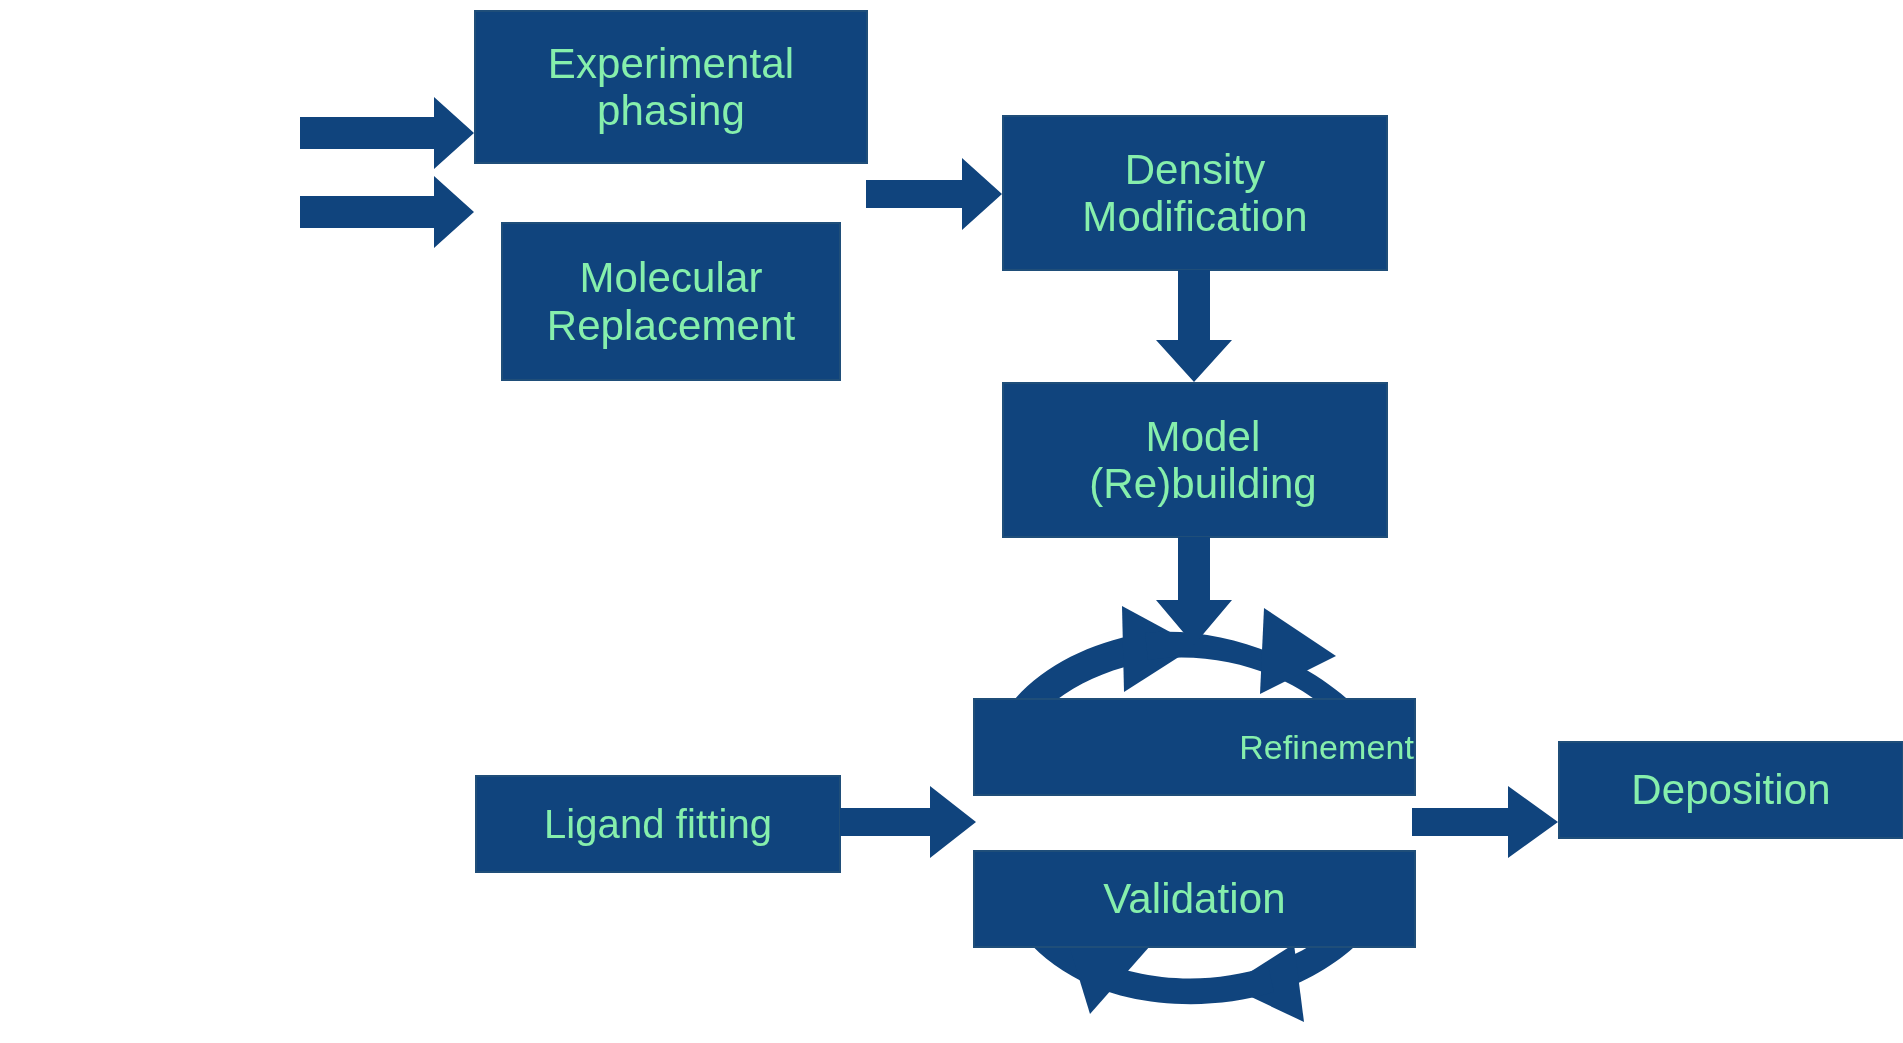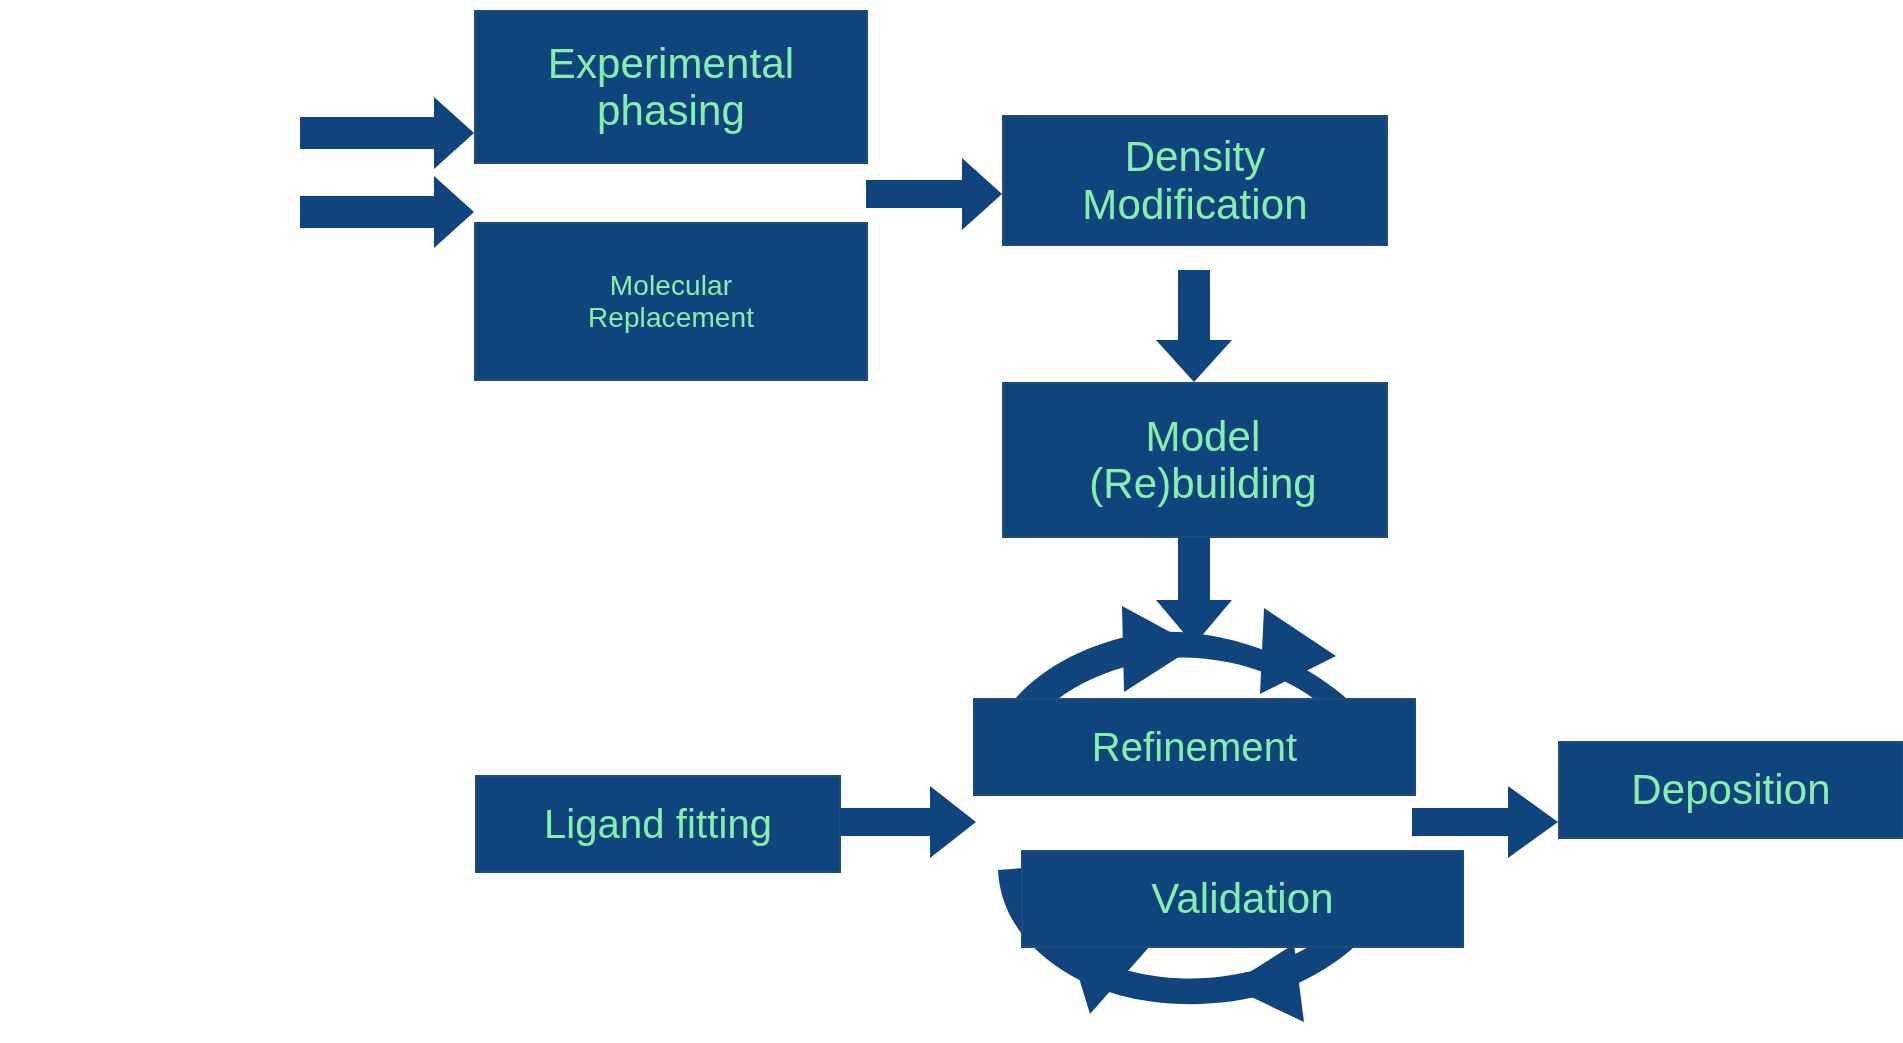--- a/index.html
+++ b/index.html
@@ -27,25 +27,25 @@
     color: #86efac;
     line-height: 1.12;
     white-space: pre-line;
     letter-spacing: 0.1px;
   }
   .node span { display: block; width: 100%; }
 
   
   #node-data-quality     { left: 13px;   top: 113px; width: 288px; height: 115px; font-size: 40px; }
   #node-experimental     { left: 474px;  top: 10px;  width: 394px; height: 154px; font-size: 42px; }
-  #node-molecular        { left: 474px;  top: 222px; width: 394px; height: 159px; font-size: 28px; }
-  #node-density          { left: 1002px; top: 115px; width: 386px; height: 131px; font-size: 42px; }
+  #node-molecular        { left: 501px;  top: 222px; width: 340px; height: 159px; font-size: 42px; }
+  #node-density          { left: 1002px; top: 115px; width: 386px; height: 156px; font-size: 42px; }
   #node-model            { left: 1002px; top: 382px; width: 386px; height: 156px; font-size: 42px; padding-left: 16px; }
-  #node-refinement       { left: 973px;  top: 698px; width: 443px; height: 98px;  font-size: 40px; z-index: 5; }
-  #node-validation       { left: 973px;  top: 850px; width: 443px; height: 98px;  font-size: 42px; z-index: 5; margin-left: 48px; }
+  #node-refinement       { left: 973px;  top: 698px; width: 443px; height: 98px;  font-size: 34px; z-index: 5; text-align: right; }
+  #node-validation       { left: 973px;  top: 850px; width: 443px; height: 98px;  font-size: 42px; z-index: 5; }
   #node-ligand           { left: 475px;  top: 775px; width: 366px; height: 98px;  font-size: 40px; }
   #node-deposition       { left: 1558px; top: 741px; width: 346px; height: 98px;  font-size: 42px; }
 
   .svg-layer {
     position: absolute;
     left: 0; top: 0;
     width: 1903px;
     height: 1043px;
     pointer-events: none;
   }

